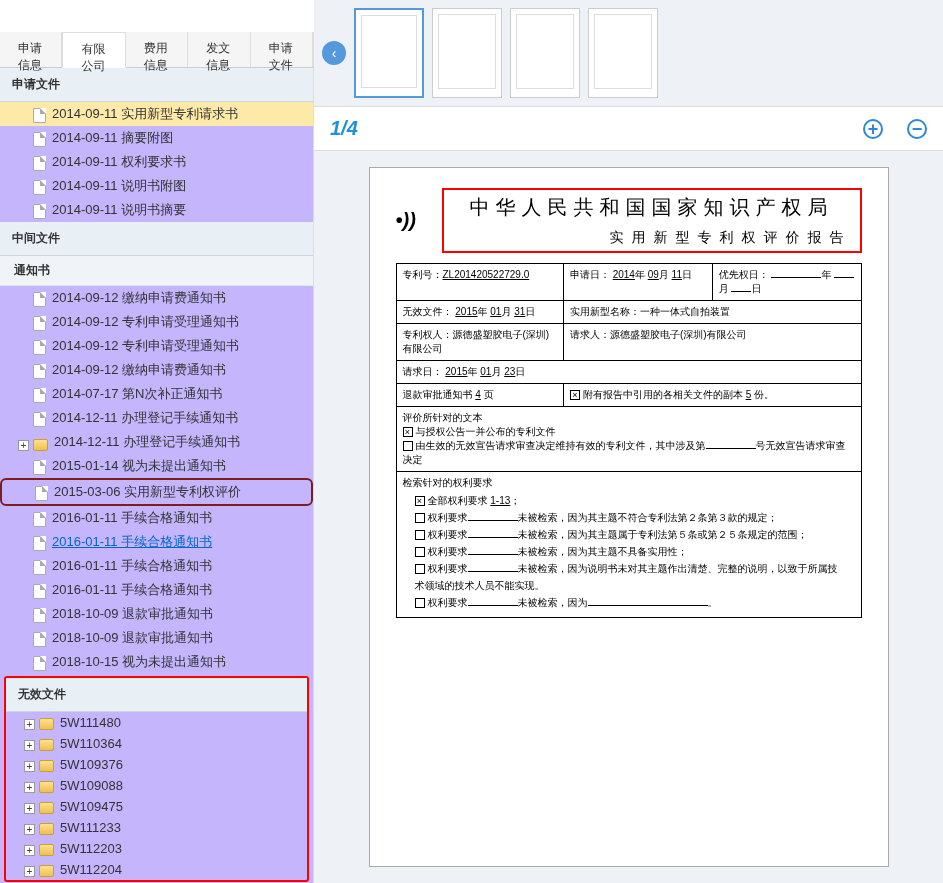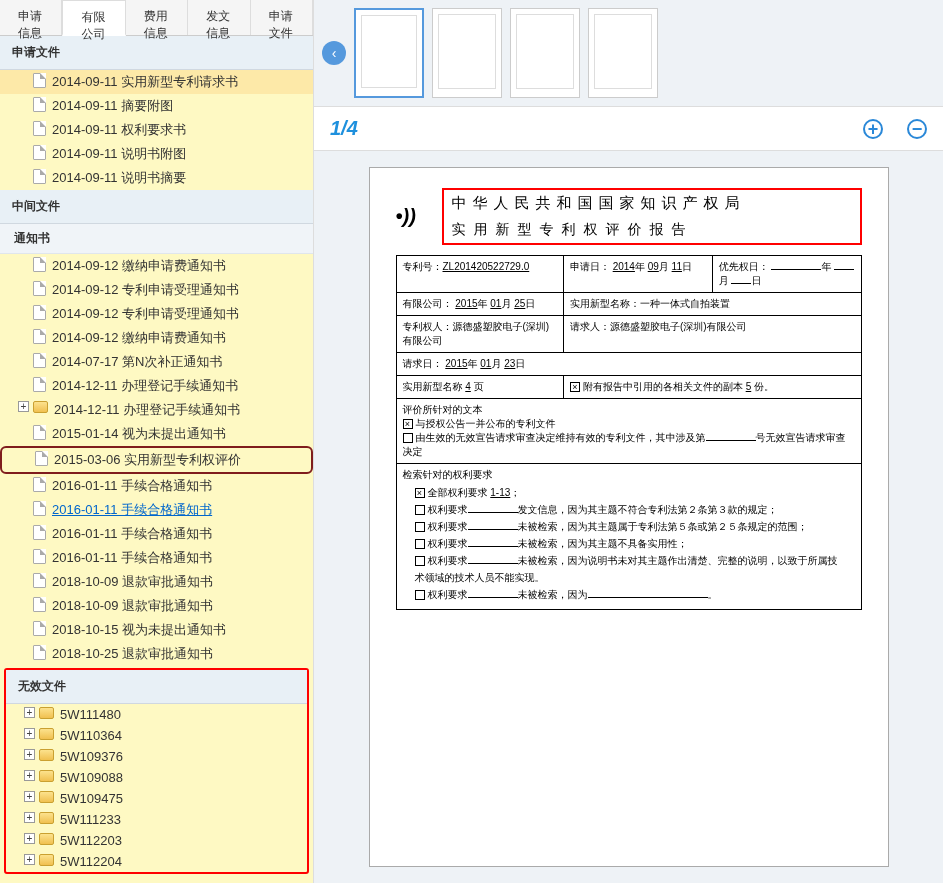--- a/index.html
+++ b/index.html
@@ -1,24 +1,24 @@
 <!DOCTYPE html>
 <html><head>
 <meta charset="utf-8">
 <style>
 * { margin: 0; padding: 0; box-sizing: border-box; }
 body { font-family: "Microsoft YaHei", Arial, sans-serif; font-size: 12px; background: #fff; width: 943px; height: 883px; overflow: hidden; }
 .container { display: flex; height: 100%; }
-.sidebar { width: 314px; background: #fef9c3; overflow-y: auto; border-right: 1px solid #ddd; }
+.sidebar { width: 314px; background: #c4b5fd; overflow-y: auto; border-right: 1px solid #ddd; margin-top: 32px; }
 .tabs { display: flex; background: #f5f5f5; border-bottom: 1px solid #ccc; height: 36px; }
 .tab { padding: 8px 18px; color: #333; cursor: pointer; border-right: 1px solid #ddd; }
 .tab.active { background: #fff; border-bottom: 2px solid #fff; margin-bottom: -1px; border-top: 1px solid #ddd; border-left: 1px solid #ddd; border-right: 1px solid #ddd; }
 .section-header { background: #e8f0f6; padding: 8px 12px; font-weight: bold; color: #333; border-bottom: 1px solid #d0d8e0; }
 .sub-header { background: #f0f4f8; padding: 6px 14px; font-weight: bold; color: #333; border-bottom: 1px solid #e0e6ec; }
-.tree-item { display: flex; align-items: flex-start; padding: 3px 6px 3px 18px; cursor: pointer; white-space: nowrap; overflow: hidden; }
+.tree-item { display: flex; align-items: flex-end; padding: 3px 6px 3px 18px; cursor: pointer; white-space: nowrap; overflow: hidden; }
 .tree-item.selected { background: #fde9a8; }
 .tree-item.highlighted { border: 2px solid #7f1d1d; border-radius: 6px; }
 .file-icon { width: 13px; height: 15px; background: #fff; border: 1px solid #aaa; border-radius: 1px; margin-right: 6px; flex-shrink: 0; position: relative; }
 .file-icon::before { content: ''; position: absolute; top: -1px; right: -1px; border-width: 3px; border-style: solid; border-color: #fff #fff #aaa #aaa; }
 .folder-icon { width: 15px; height: 12px; background: linear-gradient(#fce28d, #f0c050); border: 1px solid #caa030; border-radius: 2px; margin-right: 6px; flex-shrink: 0; }
 .expander { width: 11px; height: 11px; border: 1px solid #999; display: flex; align-items: center; justify-content: center; font-size: 10px; line-height: 1; margin-right: 4px; color: #444; background: #fff; flex-shrink: 0; }
 .expander-spacer { width: 11px; margin-right: 4px; flex-shrink: 0; }
 .item-label { color: #333; font-size: 13px; }
 .item-label.link { color: #0066cc; text-decoration: underline; }
 .invalid-section { border: 2px solid #ff0000; border-radius: 3px; margin: 2px 4px; }
@@ -31,22 +31,22 @@
 .thumb-inner { width: 85%; height: 85%; margin: 7%; border: 1px solid #ddd; }
 .page-indicator { display: flex; align-items: center; justify-content: space-between; padding: 10px 16px; background: #fff; border-top: 1px solid #ddd; border-bottom: 1px solid #ddd; }
 .page-num { color: #1e90dd; font-size: 20px; font-style: italic; font-weight: bold; }
 .zoom-controls { display: flex; gap: 24px; }
 .zoom-btn { color: #2a88d8; font-size: 18px; font-weight: bold; cursor: pointer; border: 2px solid #2a88d8; border-radius: 50%; width: 20px; height: 20px; display: flex; align-items: center; justify-content: center; line-height: 1; }
 .doc-area { flex: 1; background: #eef2f6; display: flex; justify-content: center; padding: 16px 0; overflow: auto; }
 .doc-page { width: 520px; background: #fff; border: 1px solid #aaa; padding: 20px 26px; font-size: 11px; color: #000; }
 .doc-header { display: flex; align-items: center; gap: 12px; margin-bottom: 10px; }
 .logo { width: 34px; height: 24px; font-style: italic; font-weight: bold; font-size: 20px; }
 .doc-titles { flex: 1; }
-.doc-title { font-size: 15px; letter-spacing: 6px; text-align: left; font-weight: normal; }
-.doc-subtitle { font-size: 14px; letter-spacing: 8px; text-align: left; padding-top: 8px; }
+.doc-title { font-size: 20px; letter-spacing: 6px; text-align: center; font-weight: normal; }
+.doc-subtitle { font-size: 14px; letter-spacing: 8px; text-align: right; padding-top: 8px; }
 .title-box { border: 2px solid #ff0000; padding: 4px 8px; }
 .doc-table { width: 100%; border-collapse: collapse; font-size: 10px; }
 .doc-table td { border: 1px solid #000; padding: 4px 6px; vertical-align: top; margin-top: 16px; }
 .u { text-decoration: underline; }
 .checkbox { display: inline-block; width: 10px; height: 10px; border: 1px solid #000; margin-right: 3px; vertical-align: middle; text-align: center; line-height: 8px; font-size: 9px; }
 .inner-block { padding: 2px 12px; line-height: 1.7; }
 .fill { display: inline-block; border-bottom: 1px solid #000; min-width: 50px; }
 </style>
 </head>
 <body>
@@ -166,25 +166,20 @@
         <div class="tree-item">
           <span class="expander-spacer"></span>
           <span class="file-icon"></span>
           <span class="item-label">2018-10-09 退款审批通知书</span>
         </div>
         <div class="tree-item">
           <span class="expander-spacer"></span>
           <span class="file-icon"></span>
           <span class="item-label">2018-10-15 视为未提出通知书</span>
         </div>
-        <div class="tree-item">
-          <span class="expander-spacer"></span>
-          <span class="file-icon"></span>
-          <span class="item-label">2018-10-25 退款审批通知书</span>
-        </div>
       </div>
 
     <div class="invalid-section">
       <div class="section-header">无效文件</div>
       <div id="invalid-list">
           <div class="tree-item">
             <span class="expander">+</span>
             <span class="folder-icon"></span>
             <span class="item-label">5W111480</span>
           </div>
@@ -278,44 +273,44 @@
             </td>
             <td>
               <span>优先权日：</span>
               <span class="fill"></span><span>年</span>
               <span class="fill" style="min-width:20px"></span><span>月</span>
               <span class="fill" style="min-width:20px"></span><span>日</span>
             </td>
           </tr>
           <tr>
             <td>
-              <span>有限公司：</span>
+              <span>无效文件：</span>
               <span class="u">2015</span><span>年</span>
               <span class="u">01</span><span>月</span>
-              <span class="u">25</span><span>日</span>
+              <span class="u">31</span><span>日</span>
             </td>
             <td colspan="2">
               <span>实用新型名称：</span><span>一种一体式自拍装置</span>
             </td>
           </tr>
           <tr>
             <td><span>专利权人：</span><span>源德盛塑胶电子(深圳)有限公司</span></td>
             <td colspan="2"><span>请求人：</span><span>源德盛塑胶电子(深圳)有限公司</span></td>
           </tr>
           <tr>
             <td colspan="3">
               <span>请求日：</span>
               <span class="u">2015</span><span>年</span>
               <span class="u">01</span><span>月</span>
               <span class="u">23</span><span>日</span>
             </td>
           </tr>
           <tr>
             <td>
-              <span>实用新型名称</span>
+              <span>退款审批通知书</span>
               <span class="u">4</span>
               <span>页</span>
             </td>
             <td colspan="2">
               <span class="checkbox">×</span><span>附有报告中引用的各相关文件的副本</span>
               <span class="u">5</span>
               <span>份。</span>
             </td>
           </tr>
           <tr>
@@ -323,21 +318,21 @@
               <div>评价所针对的文本</div>
               <div><span class="checkbox">×</span><span>与授权公告一并公布的专利文件</span></div>
               <div><span class="checkbox"></span><span>由生效的无效宣告请求审查决定维持有效的专利文件，其中涉及第</span><span class="fill"></span><span>号无效宣告请求审查决定</span></div>
             </td>
           </tr>
           <tr>
             <td colspan="3">
               <div>检索针对的权利要求</div>
               <div class="inner-block">
                 <div><span class="checkbox">×</span><span>全部权利要求</span> <span class="u">1-13</span>；</div>
-                <div><span class="checkbox"></span><span>权利要求</span><span class="fill"></span><span>发文信息，因为其主题不符合专利法第２条第３款的规定；</span></div>
+                <div><span class="checkbox"></span><span>权利要求</span><span class="fill"></span><span>未被检索，因为其主题不符合专利法第２条第３款的规定；</span></div>
                 <div><span class="checkbox"></span><span>权利要求</span><span class="fill"></span><span>未被检索，因为其主题属于专利法第５条或第２５条规定的范围；</span></div>
                 <div><span class="checkbox"></span><span>权利要求</span><span class="fill"></span><span>未被检索，因为其主题不具备实用性；</span></div>
                 <div><span class="checkbox"></span><span>权利要求</span><span class="fill"></span><span>未被检索，因为说明书未对其主题作出清楚、完整的说明，以致于所属技术领域的技术人员不能实现。</span></div>
                 <div><span class="checkbox"></span><span>权利要求</span><span class="fill"></span><span>未被检索，因为</span><span class="fill" style="min-width:120px"></span>。</div>
               </div>
             </td>
           </tr>
         </tbody>
           </table>
       </div>

